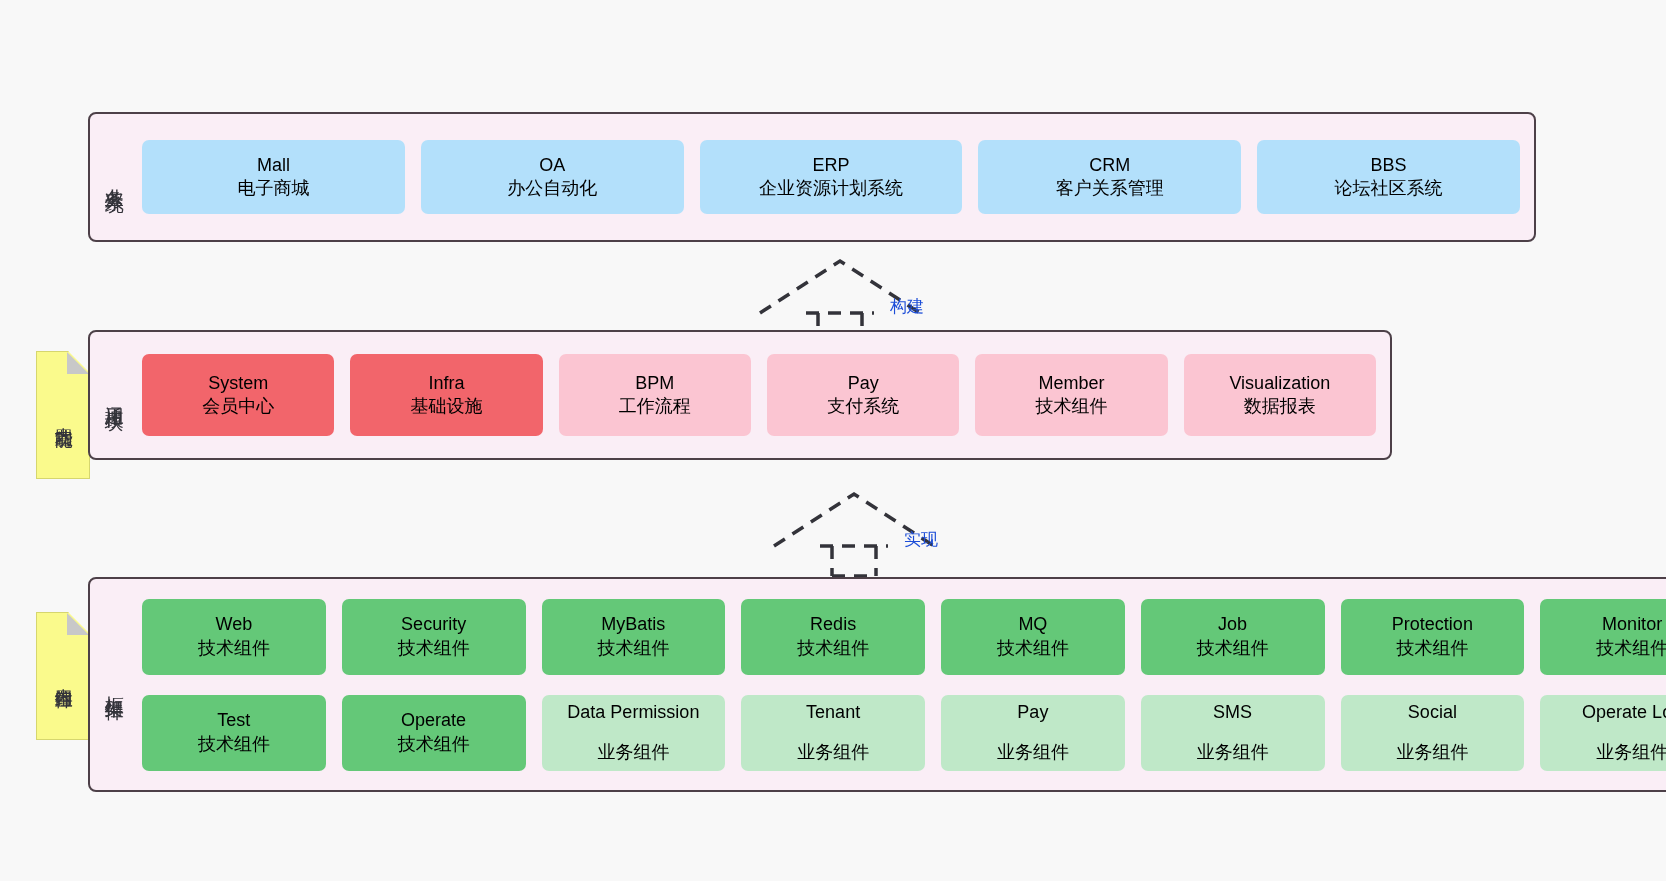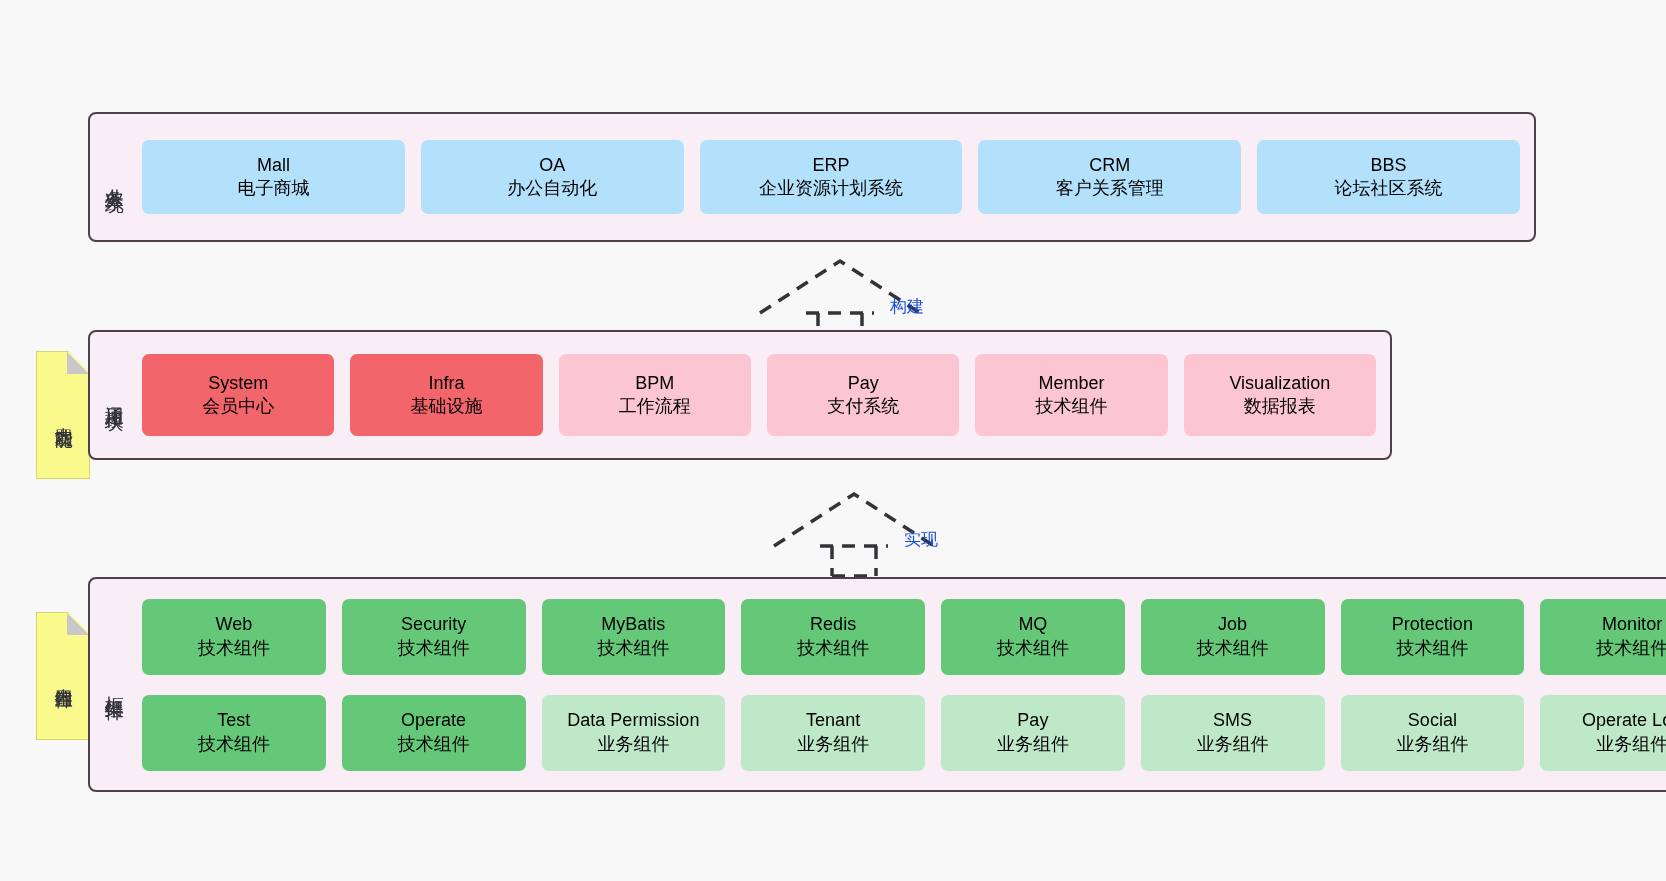--- a/index.html
+++ b/index.html
@@ -78,21 +78,21 @@
     user-select: none;
   }
   .node .n-title { white-space: nowrap; }
   .node .n-sub { white-space: nowrap; }
   .node.wrap .n-title { white-space: normal; }
 
   .node.blue       { background: #b3e0fb; height: 74px; }
   .node.red        { background: #f2656b; height: 82px; }
   .node.pink       { background: #fbc5d2; height: 82px; text-align: center; }
   .node.green      { background: #64c878; height: 76px; }
-  .node.lightgreen { background: #bfe8c8; height: 76px; }
+  .node.lightgreen { background: #bfe8c8; height: 76px; justify-content: space-between; }
 
   
   #layer-business { left: 88px;  top: 112px; width: 1448px; height: 130px; }
   #layer-common   { left: 88px;  top: 330px; width: 1304px; height: 130px; }
   #layer-frame    { left: 88px;  top: 577px; width: 1652px; height: 215px; }
 
   #layer-frame .layer-body { gap: 20px; }
 
   
   .note {

